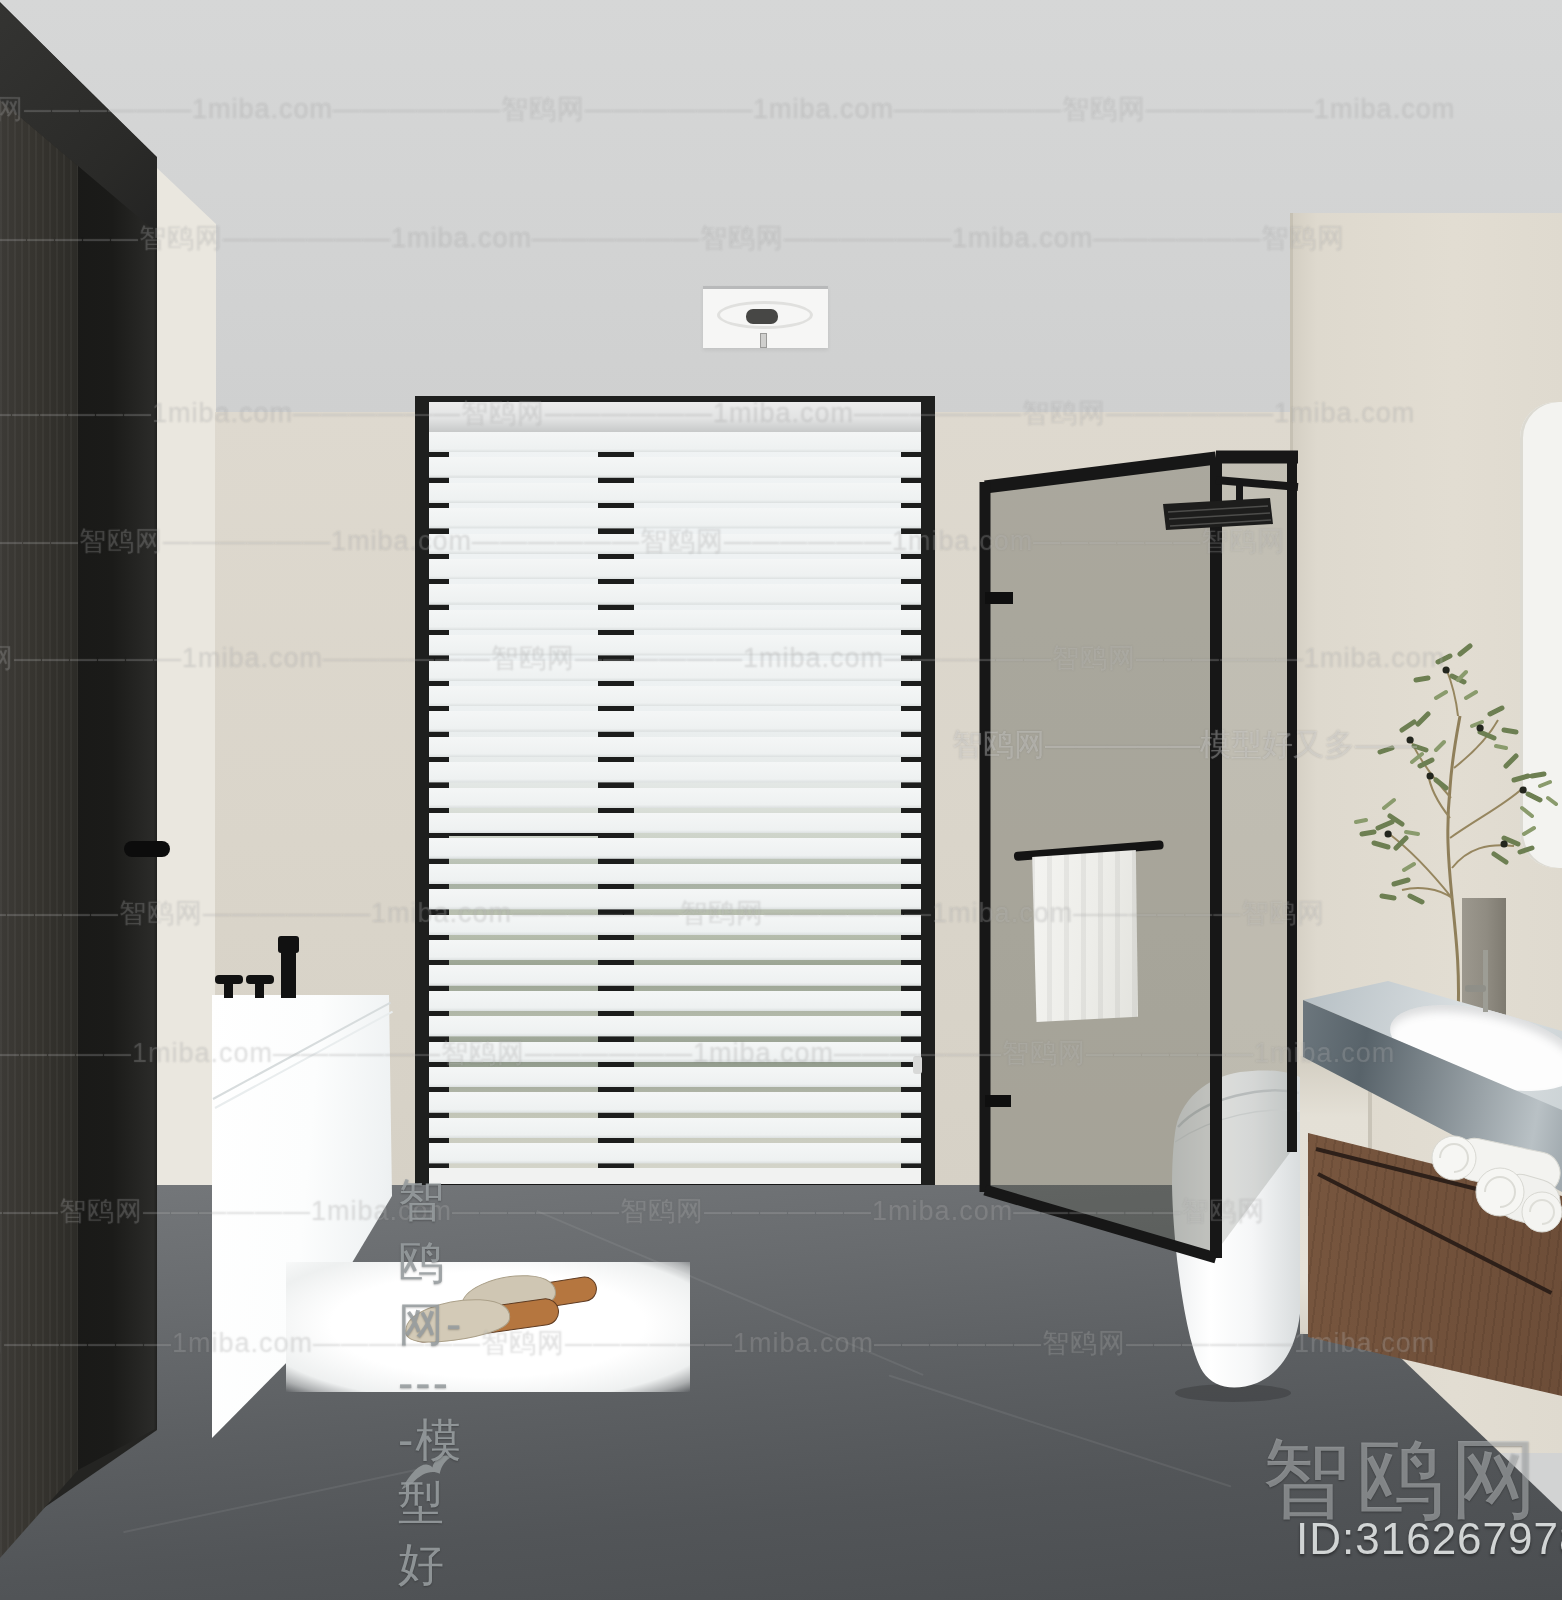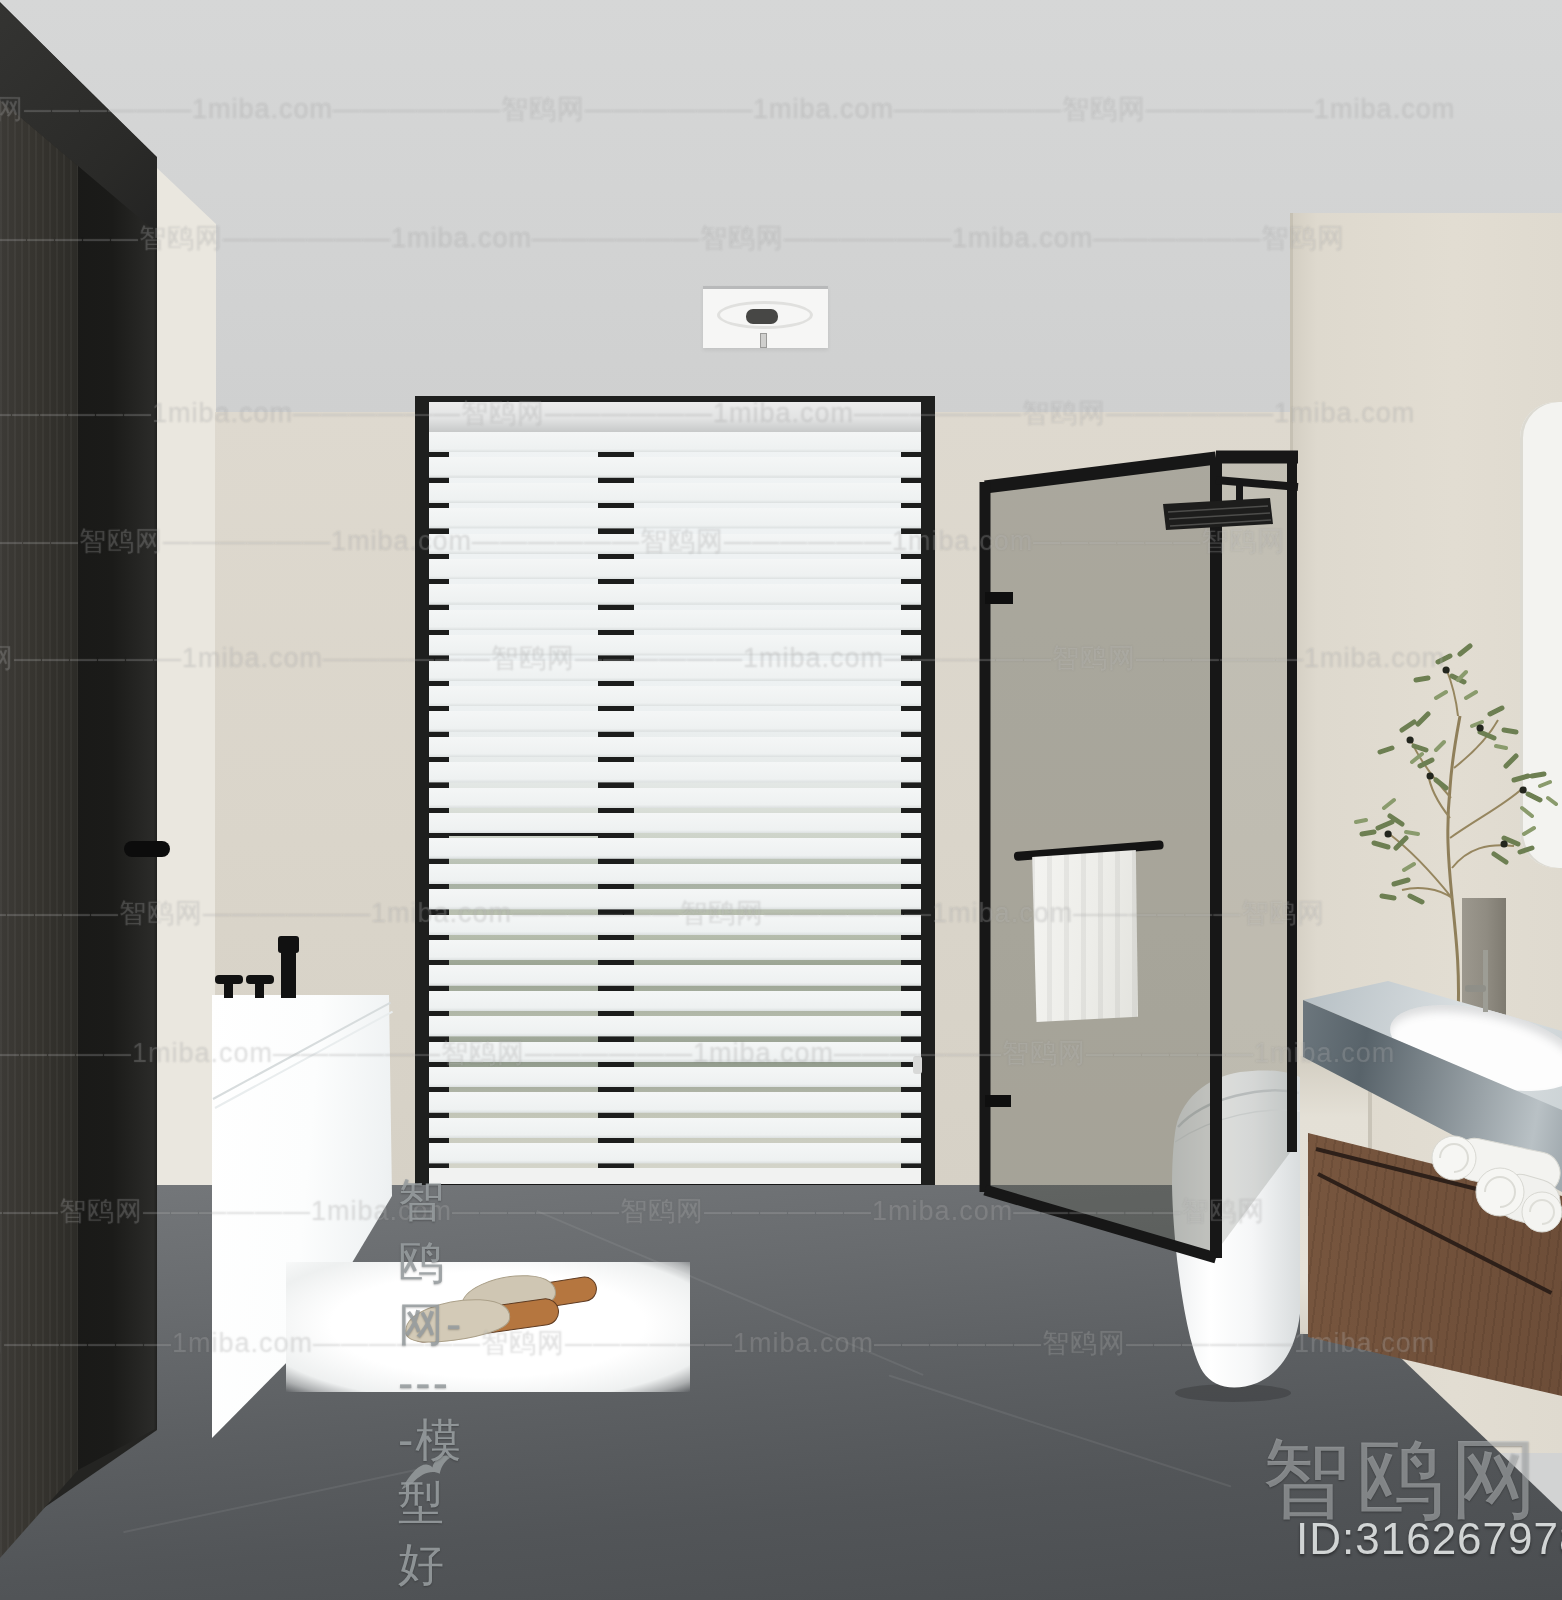--- a/index.html
+++ b/index.html
@@ -278,20 +278,21 @@
         <div class="wm-row" style="top: 96px; left: -60px;">智鸥网——————1miba.com——————智鸥网——————1miba.com——————智鸥网——————1miba.com</div>
         <div class="wm-row" style="top: 225px; left: -170px;">1miba.com——————智鸥网——————1miba.com——————智鸥网——————1miba.com——————智鸥网</div>
         <div class="wm-row" style="top: 400px; left: -100px;">智鸥网——————1miba.com——————智鸥网——————1miba.com——————智鸥网——————1miba.com</div>
         <div class="wm-row" style="top: 528px; left: -230px;">1miba.com——————智鸥网——————1miba.com——————智鸥网——————1miba.com——————智鸥网</div>
         <div class="wm-row" style="top: 645px; left: -70px;">智鸥网——————1miba.com——————智鸥网——————1miba.com——————智鸥网——————1miba.com</div>
         <div class="wm-row" style="top: 900px; left: -190px;">1miba.com——————智鸥网——————1miba.com——————智鸥网——————1miba.com——————智鸥网</div>
         <div class="wm-row" style="top: 1040px; left: -120px;">智鸥网——————1miba.com——————智鸥网——————1miba.com——————智鸥网——————1miba.com</div>
         <div class="wm-row" style="top: 1198px; left: -250px;">1miba.com——————智鸥网——————1miba.com——————智鸥网——————1miba.com——————智鸥网</div>
         <div class="wm-row" style="top: 1330px; left: -80px;">智鸥网——————1miba.com——————智鸥网——————1miba.com——————智鸥网——————1miba.com</div>
       </div>
+    <div class="wm-mid">智鸥网—————模型好又多——</div>
     <div class="wm-bc">
       <svg width="58" height="42" viewBox="0 0 64 44">
         <path d="M4,41 C18,16 30,9 38,17 C40,7 50,1 60,5 C52,9 48,15 46,24 C38,19 26,23 16,34 C12,37 8,39 4,41 Z" fill="rgba(150,156,158,0.85)"></path>
       </svg>
       <span class="wm-bc-text">智鸥网-----模型好又多---</span>
     </div>
     <div class="wm-name">智鸥网</div>
     <div class="wm-id">ID:316267978</div>
   </div>
 </div>

